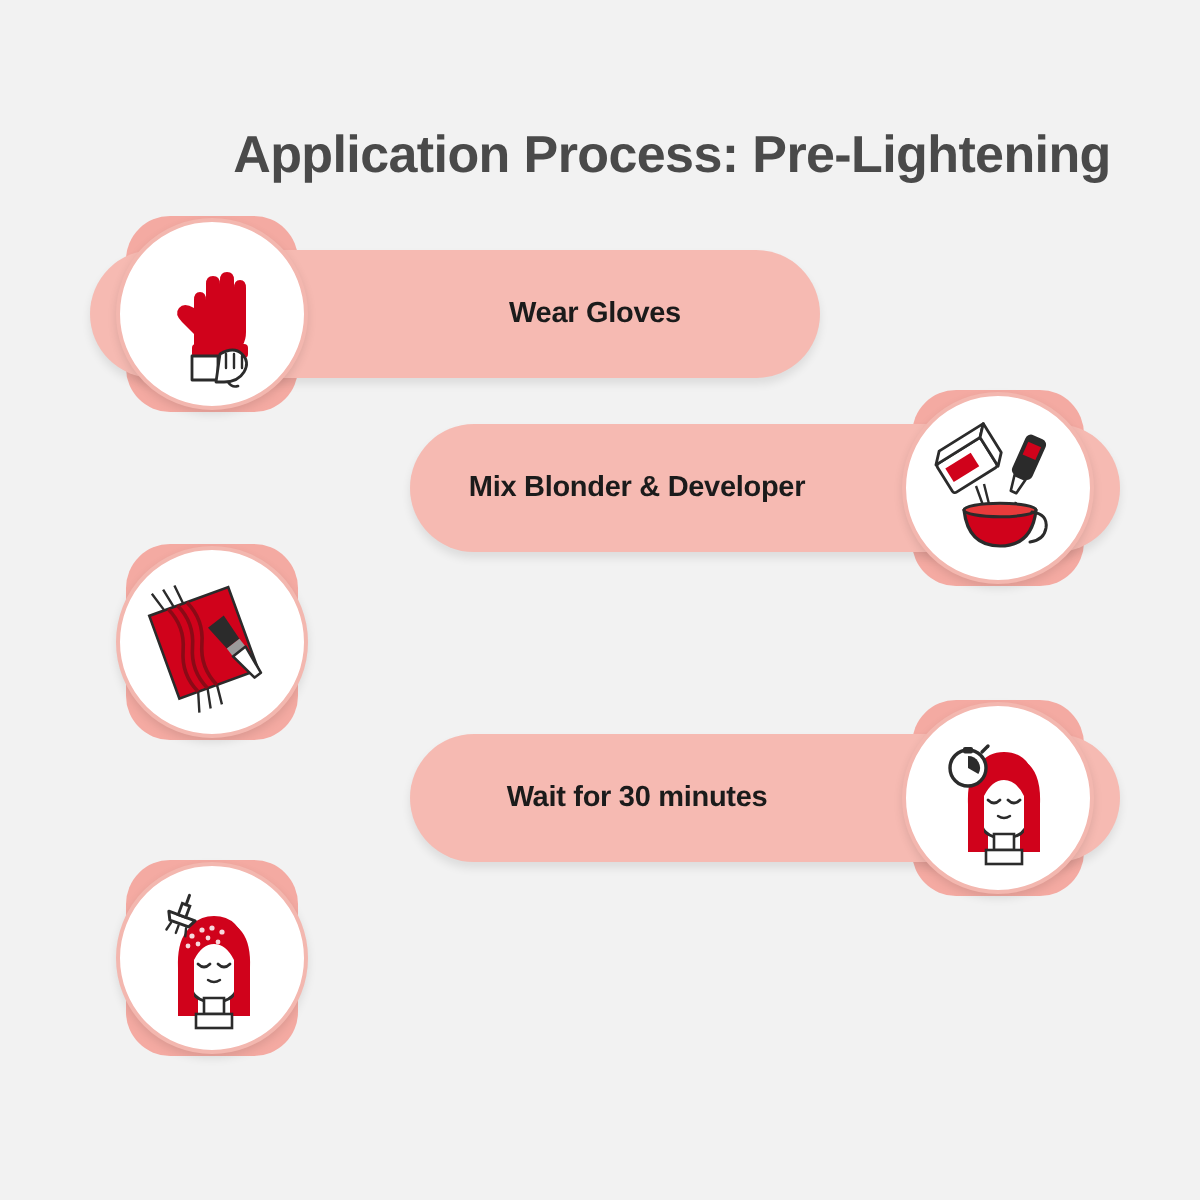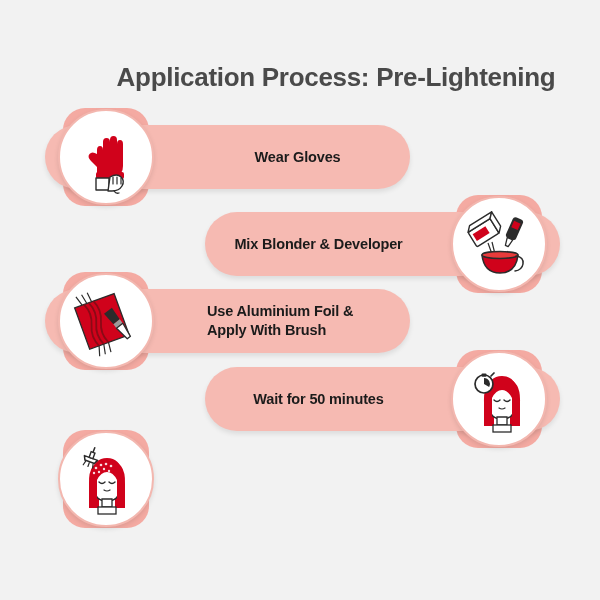--- a/index.html
+++ b/index.html
@@ -170,24 +170,20 @@
         <path d="M20 48 L56 48 Q54 66 38 66 Q22 66 20 48 Z" fill="#d0021b" stroke="#2b2b2b" stroke-width="1.6" stroke-linejoin="round"></path>
         <ellipse cx="38" cy="48" rx="18" ry="3.4" fill="#e83b3b" stroke="#2b2b2b" stroke-width="1.5"></ellipse>
 
         <path d="M54 49 q8 1 7 8 q-1 6 -8 7" fill="none" stroke="#2b2b2b" stroke-width="1.5" stroke-linecap="round"></path>
       </svg>
     </div>
   </div>
 
   <div class="step-row left-icon" style="top:282px;">
     <div class="icon-tab"></div>
-    <div class="pill">
-      <div class="step-label">Use Aluminium Foil &amp;
-Apply With Brush</div>
-    </div>
     <div class="icon-circle">
       <svg width="74" height="74" viewBox="0 0 74 74">
         <g transform="rotate(-20 37 37)">
 
           <rect x="12" y="14" width="42" height="44" fill="#d0021b" stroke="#2b2b2b" stroke-width="1.3"></rect>
 
           <path d="M22 14 q5 11 0 22 q-5 11 0 22" fill="none" stroke="#8a0a16" stroke-width="1.8"></path>
           <path d="M27 14 q5 11 0 22 q-5 11 0 22" fill="none" stroke="#8a0a16" stroke-width="1.8"></path>
           <path d="M32 14 q5 11 0 22 q-5 11 0 22" fill="none" stroke="#8a0a16" stroke-width="1.8"></path>
 
@@ -201,21 +197,21 @@
           <rect x="45" y="38" width="8" height="5" fill="#9b9b9b"></rect>
           <path d="M45 43 L53 43 L51 58 L47 58 Z" fill="#ffffff" stroke="#2b2b2b" stroke-width="1.3" stroke-linejoin="round"></path>
         </g>
       </svg>
     </div>
   </div>
 
   <div class="step-row right-icon centered" style="top:360px;">
     <div class="icon-tab"></div>
     <div class="pill">
-      <div class="step-label">Wait for 50 minutes</div>
+      <div class="step-label">Wait for 30 minutes</div>
     </div>
     <div class="icon-circle">
       <svg width="74" height="74" viewBox="0 0 74 74">
 
         <path d="M22 40 q-1 -24 18 -24 q19 0 18 24 l0 24 l-10 0 l0 -18 l-16 0 l0 18 l-10 0 z" fill="#d0021b"></path>
 
         <path d="M28 34 q0 -14 12 -14 q12 0 12 14 l0 12 q0 11 -12 11 q-12 0 -12 -11 z" fill="#ffffff" stroke="#2b2b2b" stroke-width="1.4"></path>
 
         <path d="M35 55 l10 0 l0 8 l-10 0 z" fill="#ffffff" stroke="#2b2b2b" stroke-width="1.3"></path>
         <rect x="31" y="63" width="18" height="7" fill="#ffffff" stroke="#2b2b2b" stroke-width="1.3"></rect>

